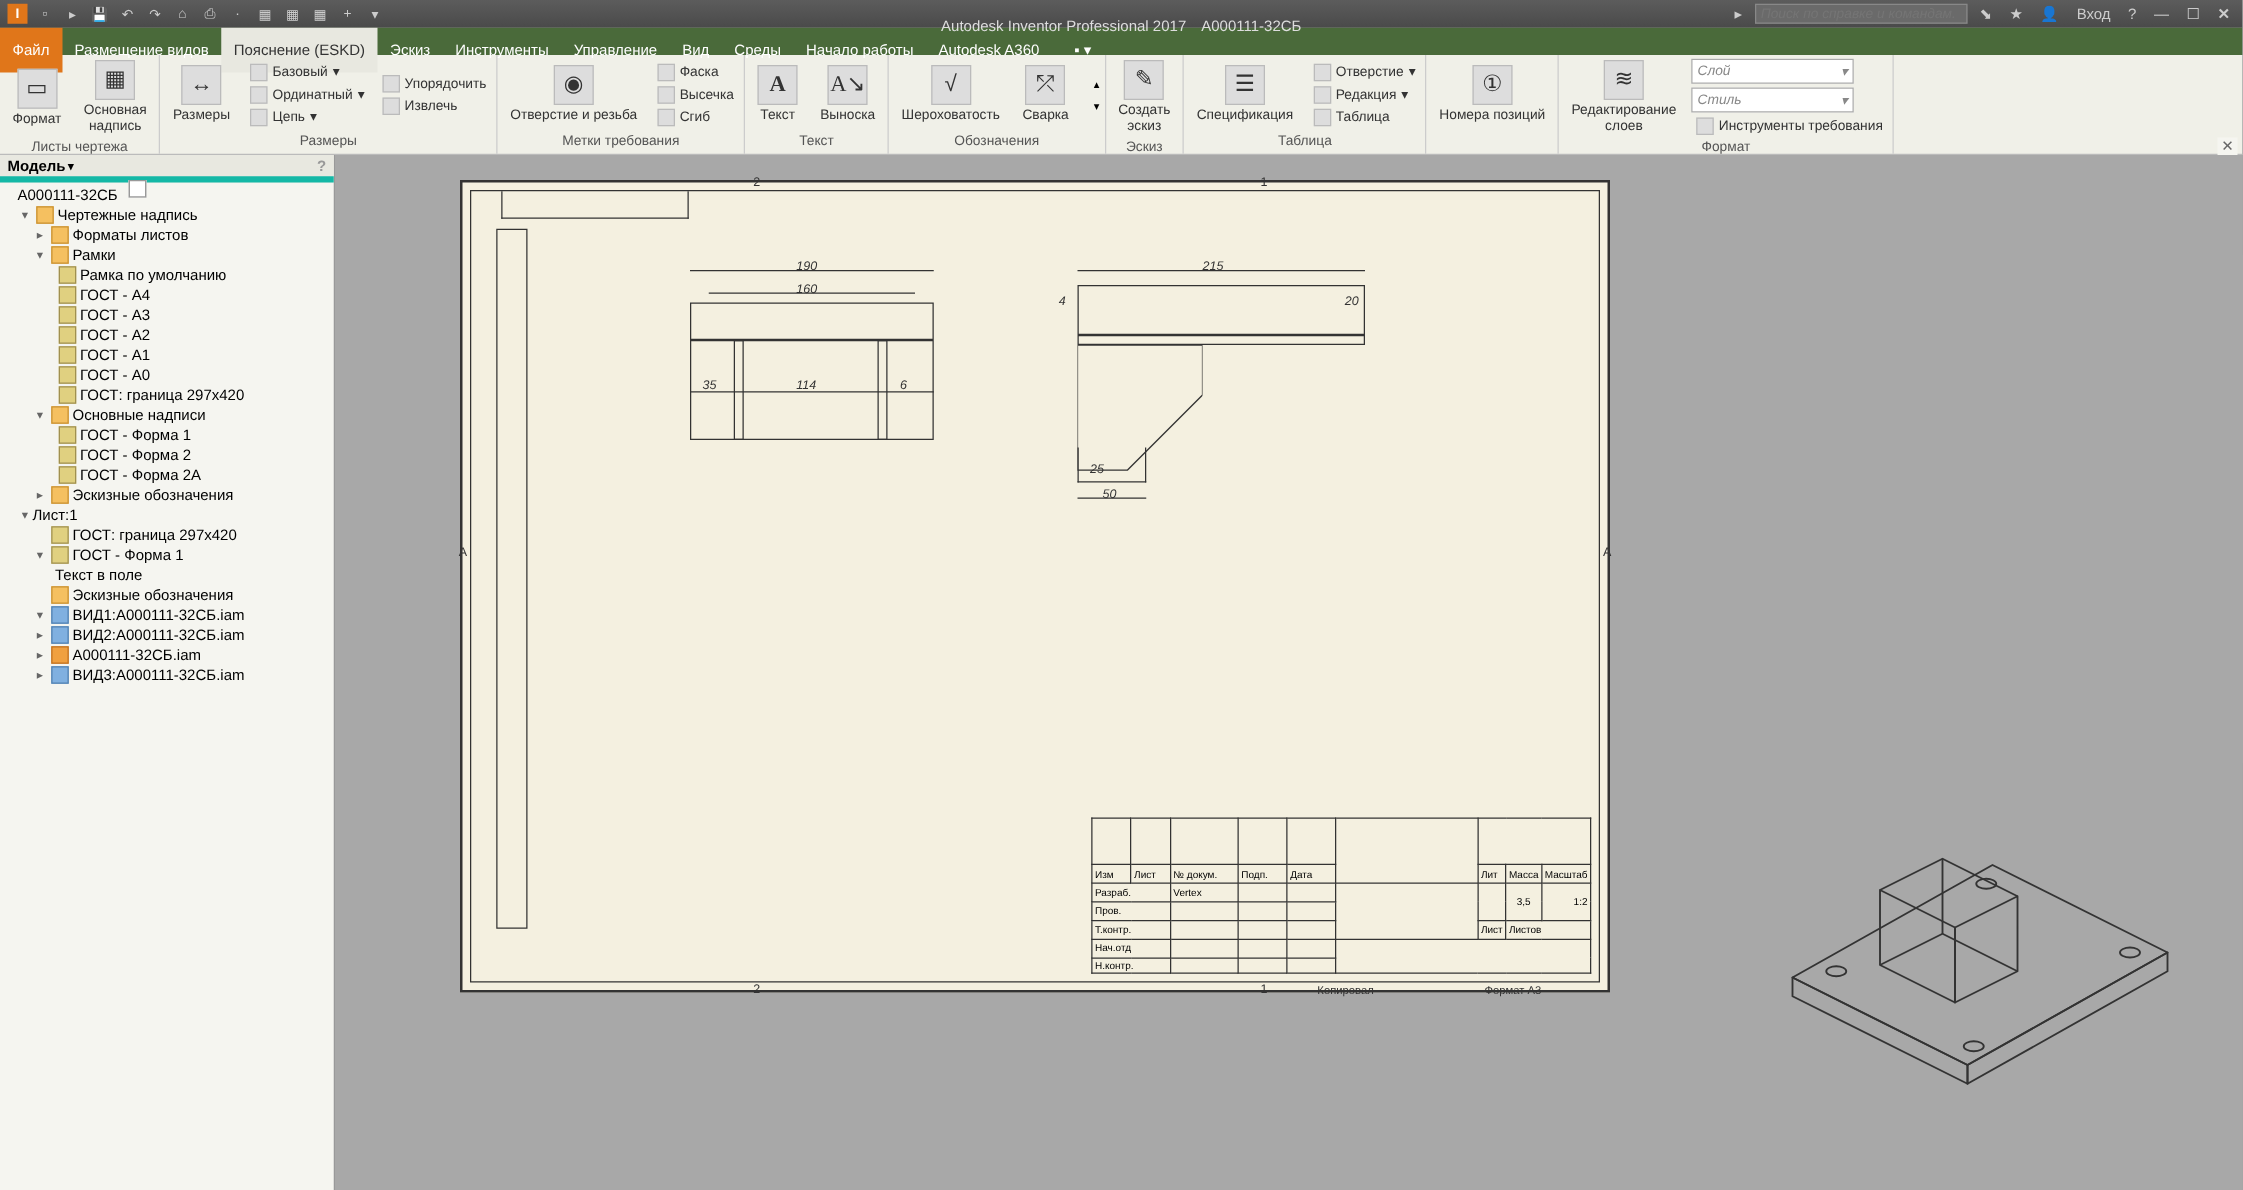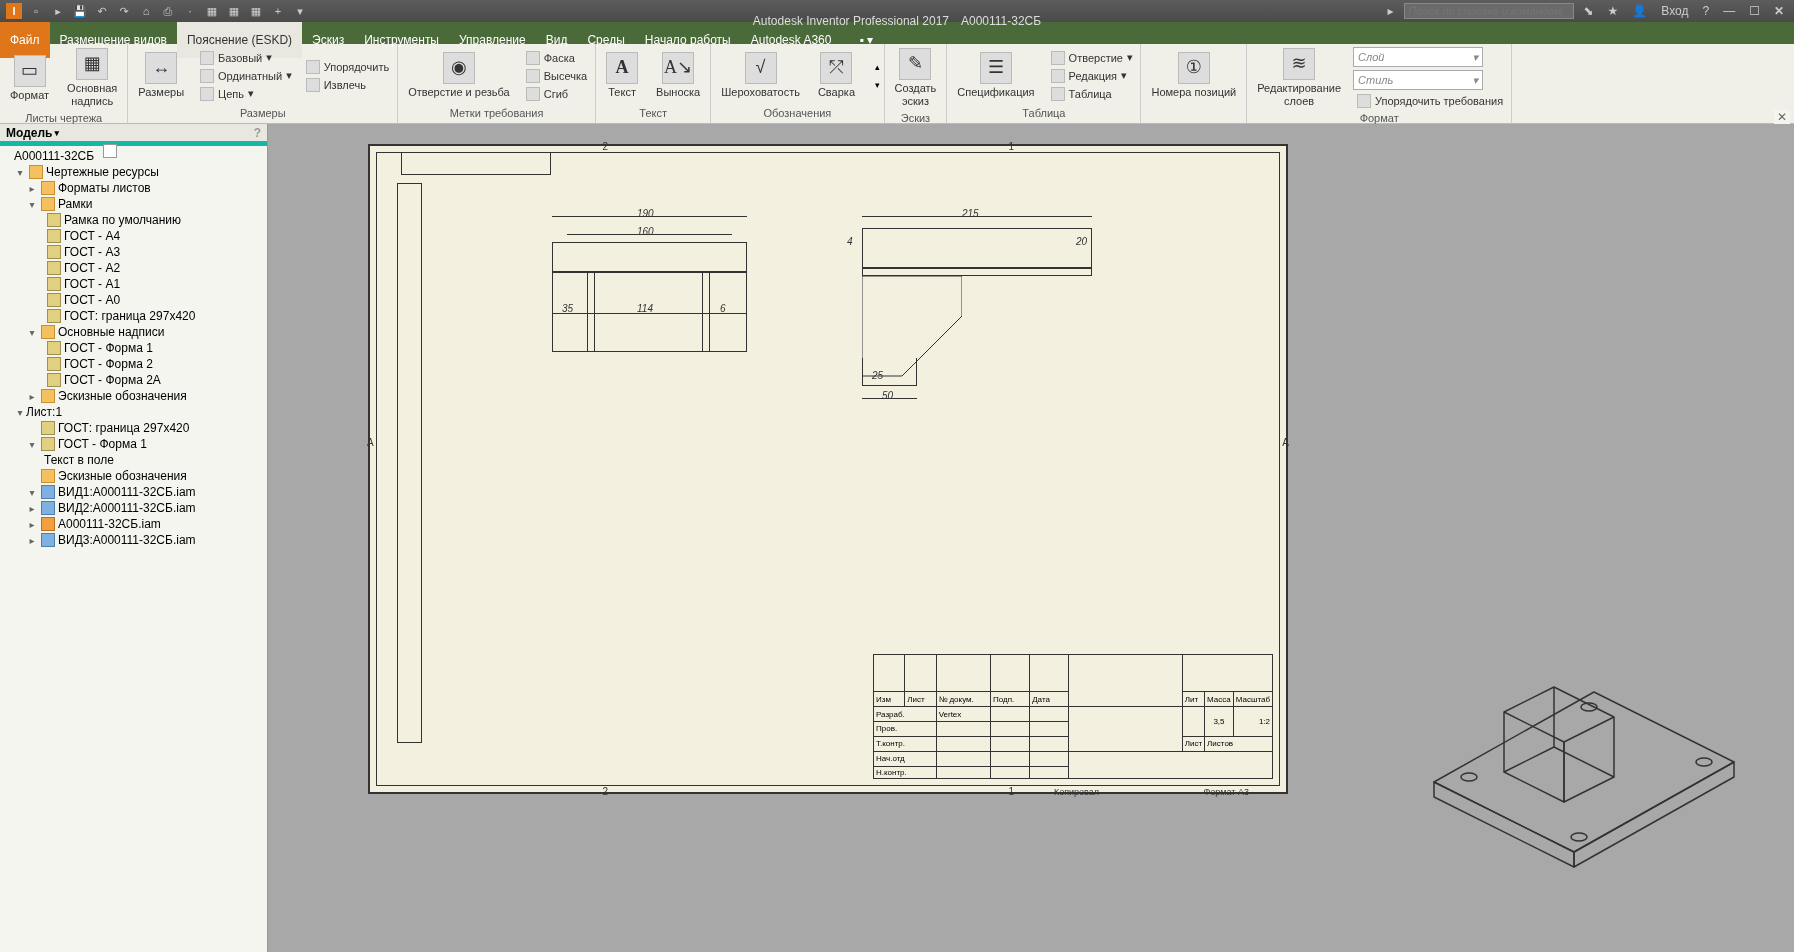--- a/index.html
+++ b/index.html
@@ -285,21 +285,21 @@
         <div class="combo">
             <span>Слой</span>
             <span>▾</span>
           </div>
         <div class="combo">
             <span>Стиль</span>
             <span>▾</span>
           </div>
         <div class="small-btn">
             <span class="si"></span>
-            <span>Упорядочить требования</span>
+            <span>Инструменты требования</span>
           </div>
       </div>
     </div>
     <div class="ribbon-group-label">Формат</div>
   </div>
 </div>
 
 <div class="workspace">
   <div class="browser">
     <span class="browser-close">✕</span>
@@ -310,21 +310,21 @@
     </div>
     <div class="tree" id="tree-container">
         <div class="tree-node ind0">
           <span class="exp"></span>
           <span class="nico sheet"></span>
           <span>А000111-32СБ</span>
         </div>
         <div class="tree-node ind1">
           <span class="exp">▾</span>
           <span class="nico folder"></span>
-          <span>Чертежные ресурсы</span>
+          <span>Чертежные надпись</span>
         </div>
         <div class="tree-node ind2">
           <span class="exp">▸</span>
           <span class="nico folder"></span>
           <span>Форматы листов</span>
         </div>
         <div class="tree-node ind2">
           <span class="exp">▾</span>
           <span class="nico folder"></span>
           <span>Рамки</span>
@@ -549,21 +549,21 @@
             <tr style="height:10%">
                   <td colspan="2">Н.контр.</td>
                   <td></td>
                   <td></td>
                   <td></td>
                 </tr>
           </tbody>
             </table>
         </div>
         <span class="zone-mark" style="bottom:-12px;right:180px;font-size:9px">Копировал</span>
-        <span class="zone-mark" style="bottom:-12px;right:30px;font-size:9px">Формат А3</span>
+        <span class="zone-mark" style="bottom:-12px;right:46px;font-size:9px">Формат А3</span>
       </div>
     </div>
 
     <div class="iso-view">
       <svg width="340" height="280" viewBox="0 0 340 280">
         <g fill="none" stroke="#333" stroke-width="1.5" stroke-linejoin="round">
 
           <polygon points="20,170 180,80 320,150 160,240"></polygon>
           <polygon points="20,170 20,185 160,255 160,240"></polygon>
           <polygon points="160,240 160,255 320,165 320,150"></polygon>

